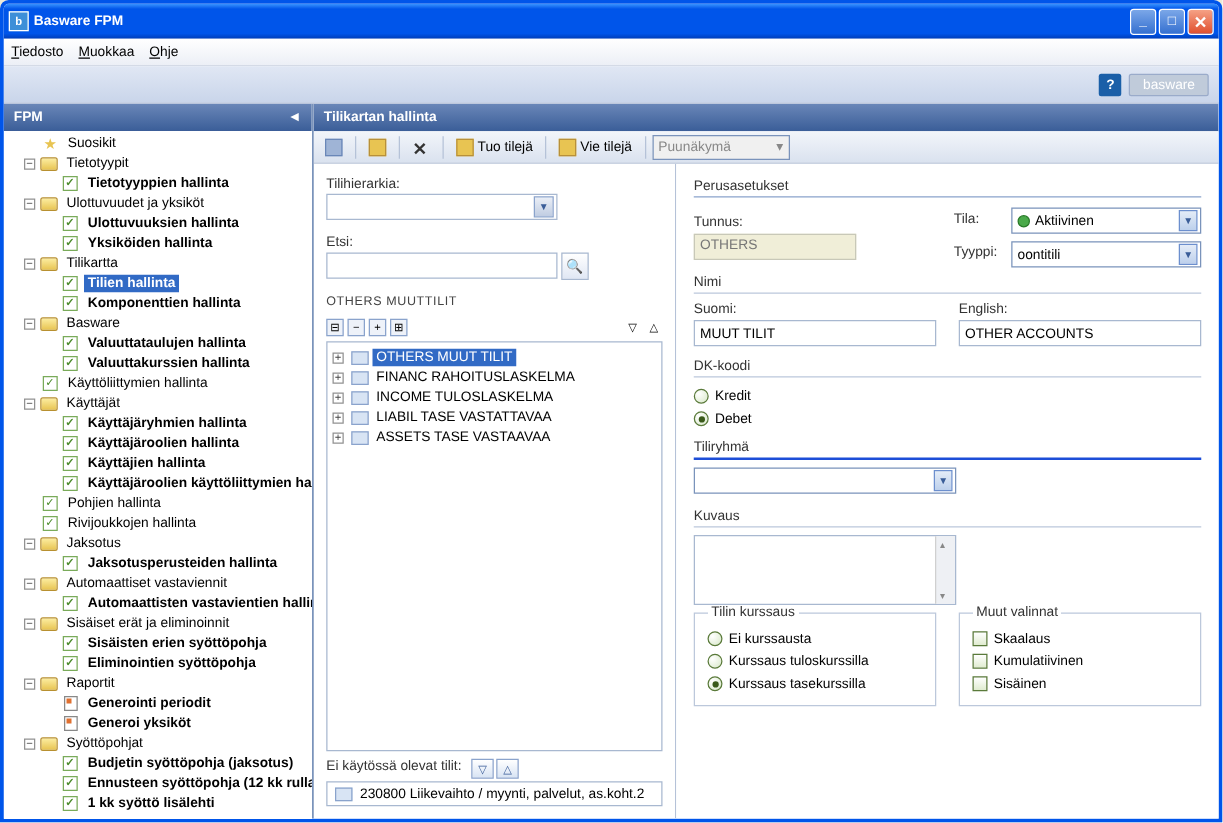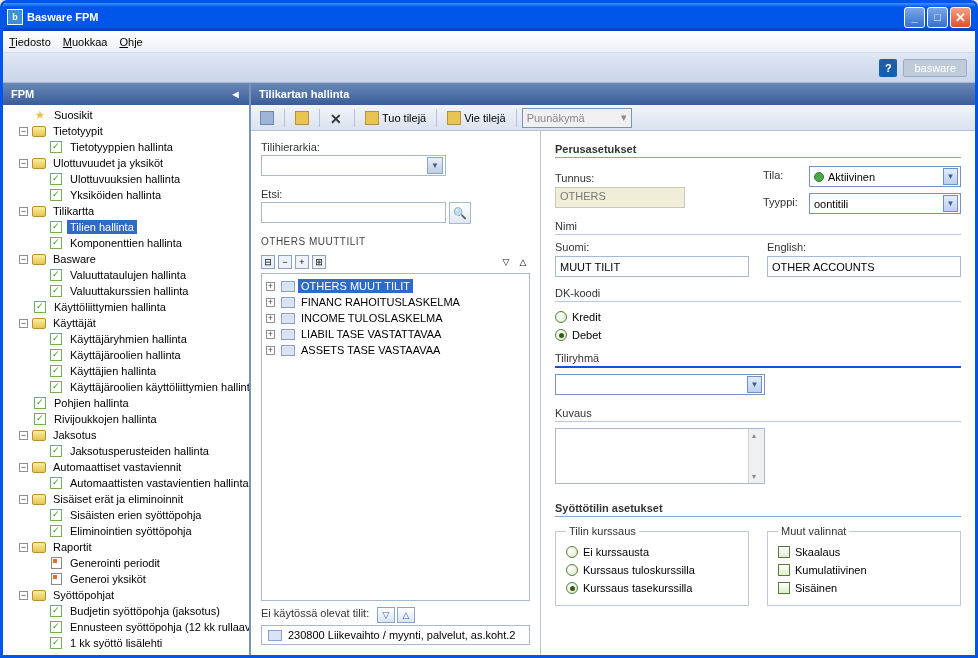--- a/index.html
+++ b/index.html
@@ -34,21 +34,21 @@
 .tree-icon { width: 16px; height: 14px; margin-right: 3px; flex-shrink: 0; display: inline-flex; align-items: center; justify-content: center; }
 .folder-icon { background: linear-gradient(to bottom, #fceda0, #e8c452); border: 1px solid #b89030; border-radius: 2px; width: 14px; height: 11px; }
 .star-icon { color: #e8c452; font-size: 12px; }
 .leaf-icon { background: #fff; border: 1px solid #7aab5a; width: 12px; height: 12px; position: relative; }
 .leaf-icon::after { content: '✓'; color: #4a8a2a; font-size: 9px; position: absolute; top: -1px; left: 1px; }
 .report-icon { background: #fff; border: 1px solid #888; width: 11px; height: 12px; position: relative; }
 .report-icon::after { content: ''; position: absolute; top: 1px; left: 1px; width: 4px; height: 4px; background: #e07030; }
 .tree-label { padding: 1px 3px; }
 .tree-label.selected { background: #316ac5; color: #fff; }
 .indent-1 { padding-left: 16px; }
-.indent-2 { padding-left: 32px; }
+.indent-2 { padding-left: 32px; font-weight: bold; }
 
 .content { flex: 1; display: flex; flex-direction: column; overflow: hidden; }
 .content-header { height: 22px; background: linear-gradient(to bottom, #6a87b8, #3a5d98); color: #fff; font-weight: bold; display: flex; align-items: center; padding: 0 8px; }
 .toolbar { height: 26px; background: linear-gradient(to bottom, #f2f5fa, #dae2ef); border-bottom: 1px solid #b5c2d8; display: flex; align-items: center; padding: 0 4px; gap: 2px; }
 .tb-btn { padding: 2px 4px; cursor: pointer; display: flex; align-items: center; gap: 3px; border: 1px solid transparent; }
 .tb-sep { width: 1px; height: 18px; background: #b5c2d8; margin: 0 3px; }
 .tb-icon { width: 14px; height: 14px; background: #e8c452; border: 1px solid #b8903a; }
 .tb-icon.save { background: #9fb4d6; border-color: #6a87b8; }
 .tb-icon.new { background: #e8c452; }
 .tb-icon.del { background: none; border: none; color: #333; font-size: 14px; font-weight: bold; }
@@ -72,21 +72,21 @@
 .acct-node { display: flex; align-items: center; padding: 1px 0; }
 .acct-icon { width: 14px; height: 11px; background: #d8e4f4; border: 1px solid #8aa3cc; margin: 0 3px; }
 .acct-label { padding: 1px 3px; }
 .acct-label.selected { background: #316ac5; color: #fff; }
 .unused-row { display: flex; align-items: flex-start; margin-top: 6px; gap: 6px; }
 .unused-label { color: #333; width: 110px; }
 .arrow-btns { display: flex; gap: 2px; }
 .arrow-btn { width: 18px; height: 16px; border: 1px solid #8aa3cc; background: linear-gradient(to bottom, #fff, #d8e4f4); display: flex; align-items: center; justify-content: center; font-size: 9px; color: #3a5d98; cursor: pointer; }
 .unused-list { border: 1px solid #a8b8d0; background: #fff; padding: 3px; margin-top: 2px; }
 
-.group-title { font-weight: bold; color: #333; padding: 4px 0 2px; border-bottom: 1px solid #8aa3cc; margin-bottom: 8px; }
+.group-title { font-weight: normal; color: #333; padding: 4px 0 2px; border-bottom: 1px solid #8aa3cc; margin-bottom: 8px; }
 .form-row { display: flex; align-items: center; margin-bottom: 6px; gap: 10px; }
 .readonly { height: 21px; border: 1px solid #c8c8b8; background: #f0eed8; padding: 2px 4px; color: #777; width: 130px; }
 .combo2 { height: 21px; border: 1px solid #7a93bb; background: #fff; display: flex; align-items: center; justify-content: space-between; padding: 0 2px 0 4px; }
 .status-dot { width: 10px; height: 10px; background: #4aaa4a; border-radius: 50%; border: 1px solid #2a7a2a; margin-right: 4px; }
 .combo2-arrow { width: 15px; height: 17px; background: linear-gradient(to bottom, #e4ecf7, #bdd0ec); border: 1px solid #6c8fce; display: flex; align-items: center; justify-content: center; font-size: 8px; color: #3a5d98; }
 .sub-label { color: #333; margin-bottom: 3px; }
 .col-pair { display: flex; gap: 18px; }
 .col-half { flex: 1; }
 .radio-group { margin-bottom: 8px; }
 .radio-row { display: flex; align-items: center; gap: 5px; padding: 3px 0; }
@@ -532,21 +532,20 @@
           <div class="combo2" style="width:210px;margin-bottom:12px">
             <span></span>
               <div class="combo2-arrow">▼</div>
           </div>
 
           <div class="sub-label" style="border-bottom:1px solid #bcc8db;padding-bottom:2px;margin-bottom:6px">Kuvaus</div>
           <div class="textarea">
               <div class="scroll"></div>
             </div>
 
-          <div class="group-title" style="margin-top:14px">Syöttötilin asetukset</div>
 
           <div class="col-pair">
             <fieldset class="col-half">
               <legend>Tilin kurssaus</legend>
               <div class="radio-row">
                   <span class="radio"></span>
                   <span>Ei kurssausta</span>
                 </div>
               <div class="radio-row">
                   <span class="radio"></span>

